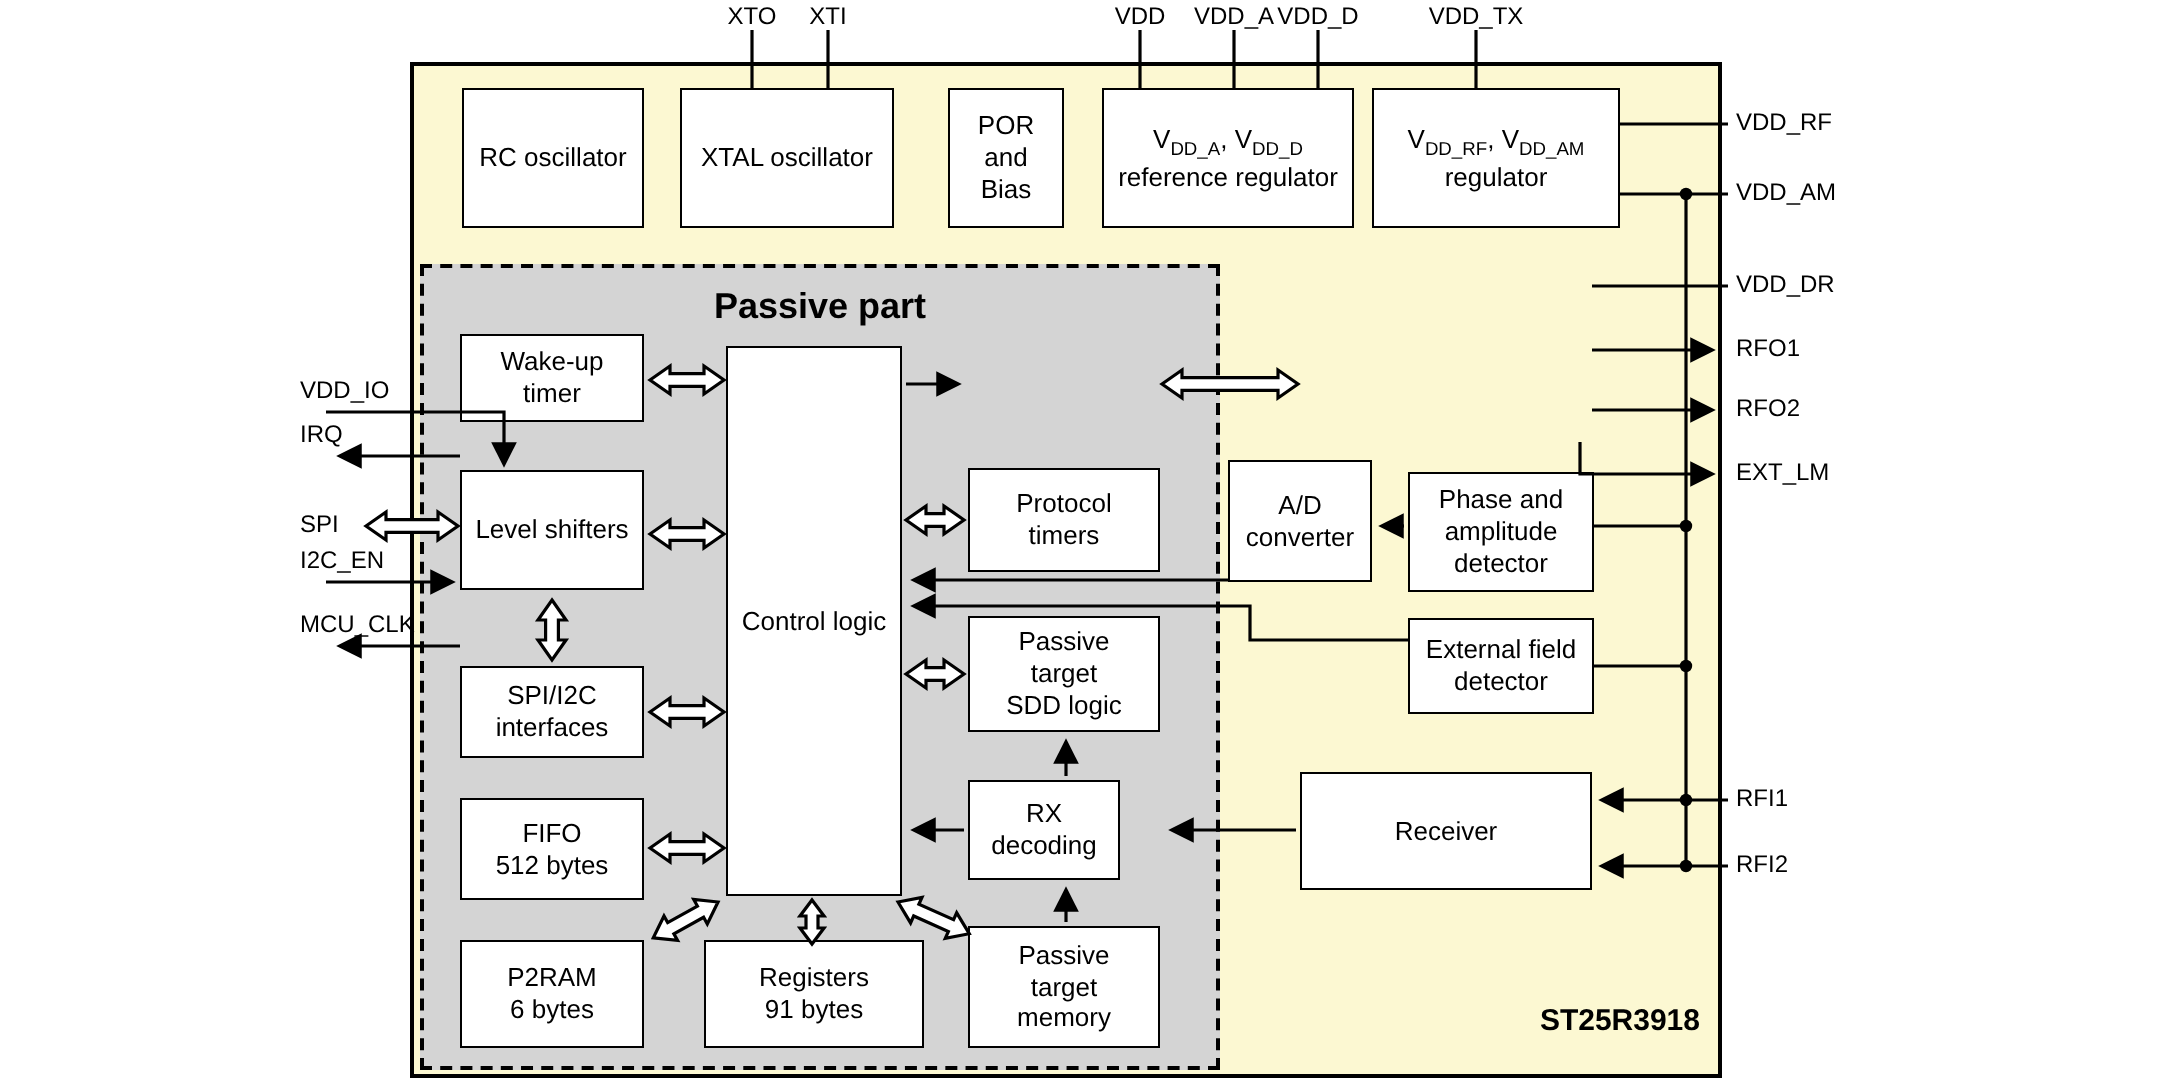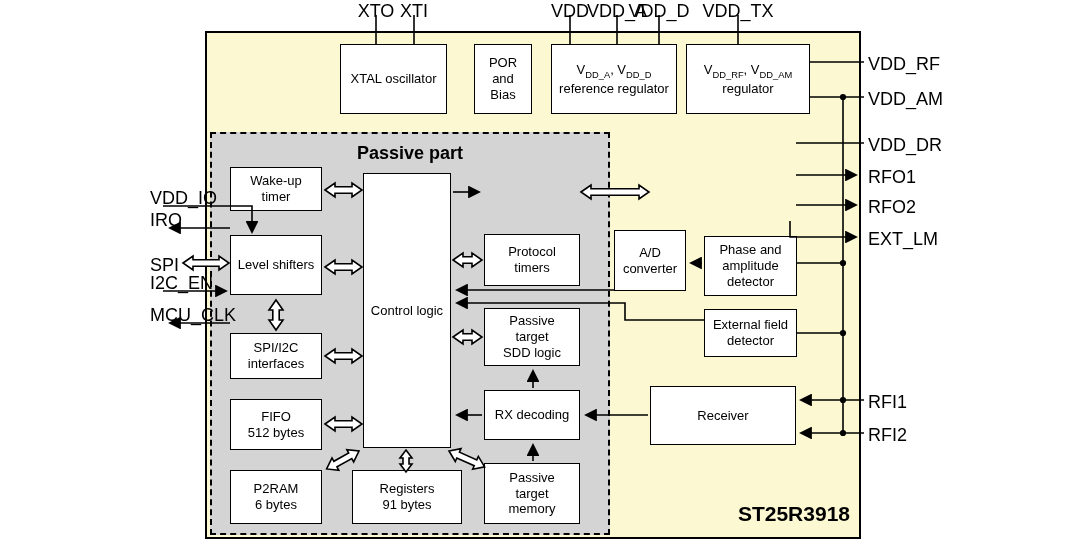--- a/index.html
+++ b/index.html
@@ -13,43 +13,46 @@
              background:var(--digital-fill,#d4d4d4); border:2px dashed var(--line-color,#000); }
   .digital-label { position:absolute; left:330px; top:143px; width:160px; text-align:center;
                    font-size:18px; font-weight:bold; }
 
   .block { position:absolute; background:var(--block-fill,#ffffff); border:1.7px solid var(--line-color,#000);
            display:flex; flex-direction:column; align-items:center; justify-content:center;
            text-align:center; font-size:13px; line-height:1.22; z-index:2; }
   .block .ln { display:block; }
   sub { font-size:0.72em; }
 
-  .pin { position:absolute; font-size:18px; white-space:nowrap; z-index:3; }
+  .pin { position:absolute; font-size:12px; white-space:nowrap; z-index:3; }
   .pin-top { transform:translateX(-50%); top:1px; }
   .pin-right { left:868px; }
   .pin-left { left:150px; }
 
   .chip-name { position:absolute; left:600px; top:502px; width:250px; text-align:right;
-               font-size:21px; font-weight:bold; z-index:3; }
+               font-size:15px; font-weight:bold; z-index:3; }
 
   svg.wires { position:absolute; left:0; top:0; z-index:4; pointer-events:none; }
   .wire { stroke:var(--line-color,#000); stroke-width:1.6; fill:none; }
   .holo { fill:var(--block-fill,#fff); stroke:var(--line-color,#000); stroke-width:1.6; }
   .dot  { fill:var(--line-color,#000); }
 </style>
 </head>
 <body>
 
 <div id="stage">
 
   <div class="chip"></div>
 
   <div class="digital"></div>
   <div class="digital-label">Passive part</div>
 
+  <div class="block" style="left:231px;top:44px;width:91px;height:70px">
+    <span class="ln">RC oscillator</span>
+  </div>
   <div class="block" style="left:340px;top:44px;width:107px;height:70px">
     <span class="ln">XTAL oscillator</span>
   </div>
   <div class="block" style="left:474px;top:44px;width:58px;height:70px">
     <span class="ln">POR</span>
     <span class="ln">and</span>
     <span class="ln">Bias</span>
   </div>
   <div class="block" style="left:686px;top:44px;width:124px;height:70px">
     <span class="ln"><span>V</span><sub>DD_RF</sub><span>, V</span><sub>DD_AM</sub></span>
@@ -90,21 +93,21 @@
 
   <div class="block" style="left:484px;top:234px;width:96px;height:52px">
     <span class="ln">Protocol</span>
     <span class="ln">timers</span>
   </div>
   <div class="block" style="left:484px;top:308px;width:96px;height:58px">
     <span class="ln">Passive</span>
     <span class="ln">target</span>
     <span class="ln">SDD logic</span>
   </div>
-  <div class="block" style="left:484px;top:390px;width:96px;height:50px">
+  <div class="block" style="left:484px;top:390px;width:76px;height:50px">
     <span class="ln">RX decoding</span>
   </div>
   <div class="block" style="left:484px;top:463px;width:96px;height:61px">
     <span class="ln">Passive</span>
     <span class="ln">target</span>
     <span class="ln">memory</span>
   </div>
 
   <div class="block" style="left:614px;top:230px;width:72px;height:61px">
     <span class="ln">A/D</span>

